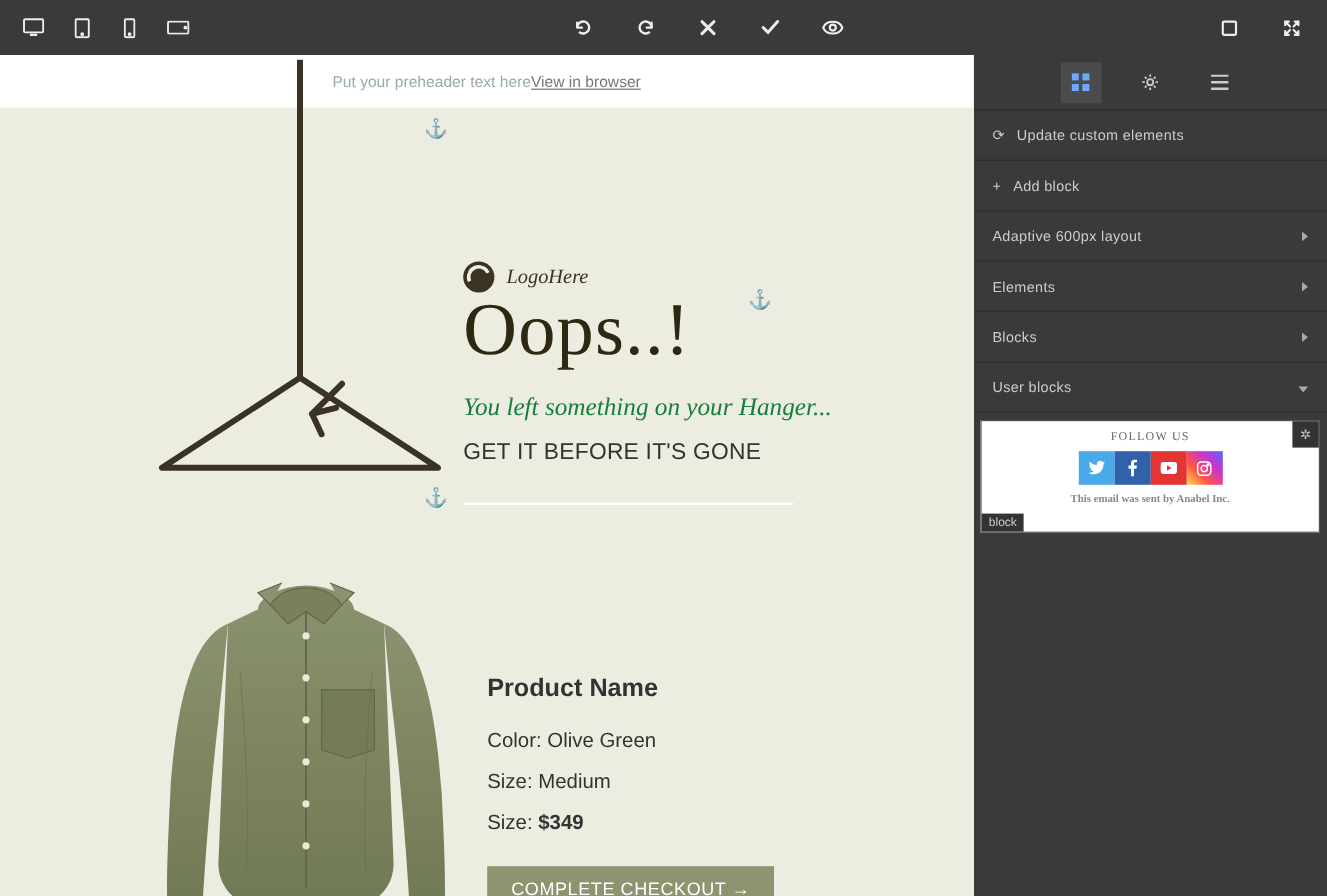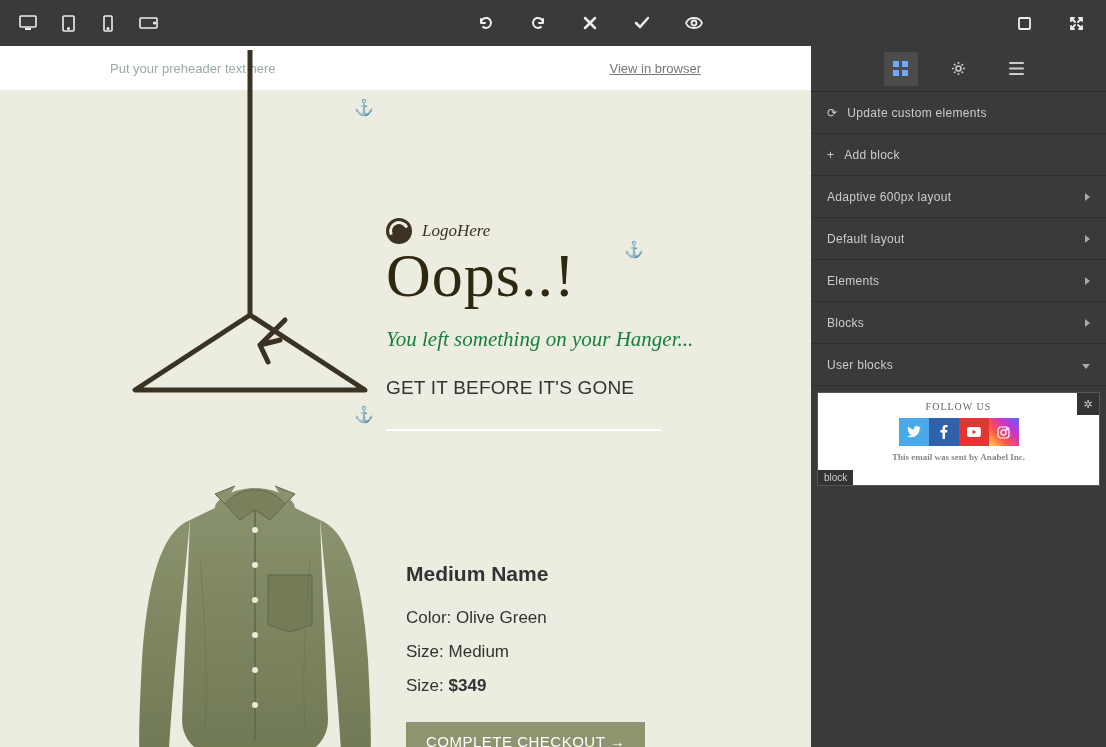--- a/index.html
+++ b/index.html
@@ -27,33 +27,33 @@
 .thumb{margin:6px;background:#fff;position:relative;height:94px;border:1px solid #555}
 .thumb-inner{position:absolute;inset:8px 8px 8px 8px;display:flex;flex-direction:column;align-items:center;gap:6px}
 .thumb-title{font-family:Georgia,serif;font-size:10px;color:#666;letter-spacing:1px}
 .soc-row{display:flex;gap:0}
 .soc{width:30px;height:28px;display:flex;align-items:center;justify-content:center;color:#fff;font-size:12px}
 .thumb-sub{font-family:Georgia,serif;font-size:9px;color:#888;font-weight:bold}
 .thumb-gear{position:absolute;top:0;right:0;width:22px;height:22px;background:#333;color:#ccc;display:flex;align-items:center;justify-content:center;font-size:11px}
 .thumb-label{position:absolute;left:0;bottom:0;background:#333;color:#ccc;font-size:10px;padding:2px 6px}
 
 
-.preheader{background:#fff;height:44px;display:flex;align-items:center;justify-content:space-between;padding:4px 110px;font-size:13px}
+.preheader{background:#fff;height:44px;display:flex;align-items:center;justify-content:center;padding:4px 110px;font-size:13px}
 .preheader .ph{color:#9aa}
 .preheader a{color:#777;text-decoration:underline}
 .email-body{background:#edece1;position:relative;padding-bottom:60px}
 .anchor{position:absolute;color:#c4c3b5;opacity:.9}
 .logo-row{display:flex;align-items:center;gap:10px;margin-top:32px}
 .logo-badge{width:26px;height:26px;border-radius:50%;background:#3a3222;position:relative}
 .logo-badge::after{content:"";position:absolute;width:14px;height:14px;border:3px solid #edece1;border-radius:50%;top:3px;left:3px;transform:rotate(20deg);border-right-color:transparent;border-bottom-color:transparent}
 .logo-text{font-family:Georgia,serif;font-size:17px;color:#3a3222;font-style:italic}
 .right-col{position:absolute;left:386px;top:96px;width:340px}
 .oops{font-family:Georgia,'Times New Roman',serif;font-size:62px;color:#2e2712;line-height:1;letter-spacing:1px}
 .tag{font-family:Georgia,serif;font-style:italic;font-size:21px;color:#15803d;margin-top:20px;line-height:1.3}
-.urgent{font-size:19px;color:#333;margin-top:24px;letter-spacing:.2px}
+.urgent{font-size:19px;color:#333;margin-top:14px;letter-spacing:.2px}
 .hr{height:2px;background:#fff;width:275px;margin-top:30px}
 .prod-col{position:absolute;left:406px;top:472px;width:340px}
 .prod-name{font-size:21px;font-weight:600;color:#333;margin-bottom:22px}
 .prod-line{font-size:17px;color:#333;margin-bottom:14px}
 .btn{display:inline-block;background:#8e9470;color:#fff;padding:11px 20px;font-size:15px;letter-spacing:.5px;margin-top:12px;cursor:pointer}
 
 .shirt-area{position:absolute;left:120px;top:390px;width:270px;height:300px}
 </style>
 </head>
 <body>
@@ -188,21 +188,21 @@
           <circle cx="135" cy="225" r="3" fill="#eee8d8"></circle>
 
           <path d="M148 95 L192 95 L192 145 L170 152 L148 145 Z" fill="#737c57" stroke="#5f6748" stroke-width="1"></path>
 
           <path d="M80 80 C85 140 88 200 85 250" stroke="#5f6748" stroke-width="1" fill="none" opacity=".4"></path>
           <path d="M190 80 C185 140 182 200 185 250" stroke="#5f6748" stroke-width="1" fill="none" opacity=".4"></path>
         </svg>
       </div>
 
       <div class="prod-col">
-        <div class="prod-name">Medium Name</div>
+        <div class="prod-name">Product Name</div>
         <div class="prod-line"><span>Color: </span><span>Olive Green</span></div>
         <div class="prod-line"><span>Size: </span><span>Medium</span></div>
         <div class="prod-line"><span>Size: </span><b>$349</b></div>
         <div class="btn">COMPLETE CHECKOUT →</div>
       </div>
     </div>
   </div>
 
   <div class="sidepanel">
     <div class="sp-tabs">
@@ -238,24 +238,20 @@
           <span>+</span>
           <span>Add block</span>
         </div>
         <span></span>
     </div>
     <div class="sp-row">
         <span>Adaptive 600px layout</span>
         <span class="caret-r"></span>
       </div>
     <div class="sp-row">
-        <span>Default layout</span>
-        <span class="caret-r"></span>
-      </div>
-    <div class="sp-row">
         <span>Elements</span>
         <span class="caret-r"></span>
       </div>
     <div class="sp-row">
         <span>Blocks</span>
         <span class="caret-r"></span>
       </div>
     <div class="sp-row">
         <span>User blocks</span>
         <span class="caret-d"></span>

